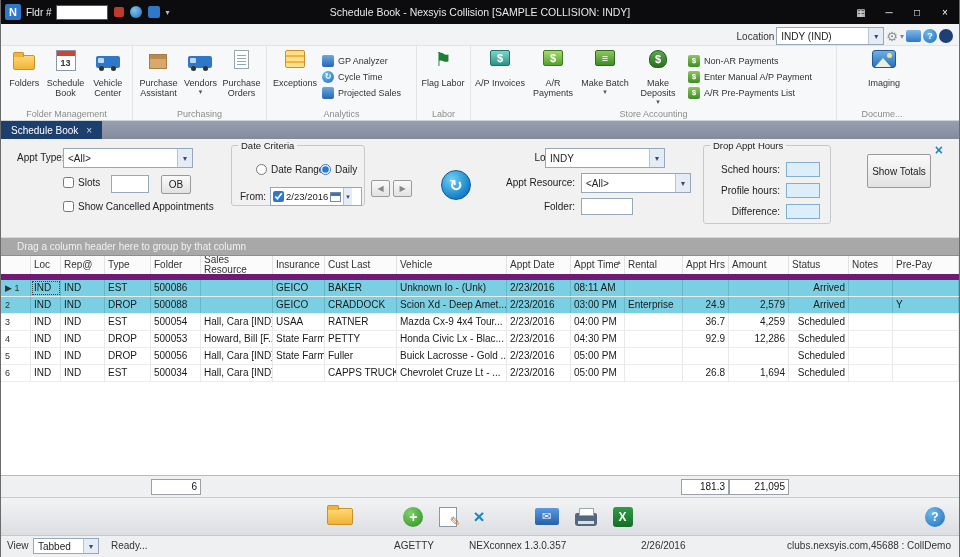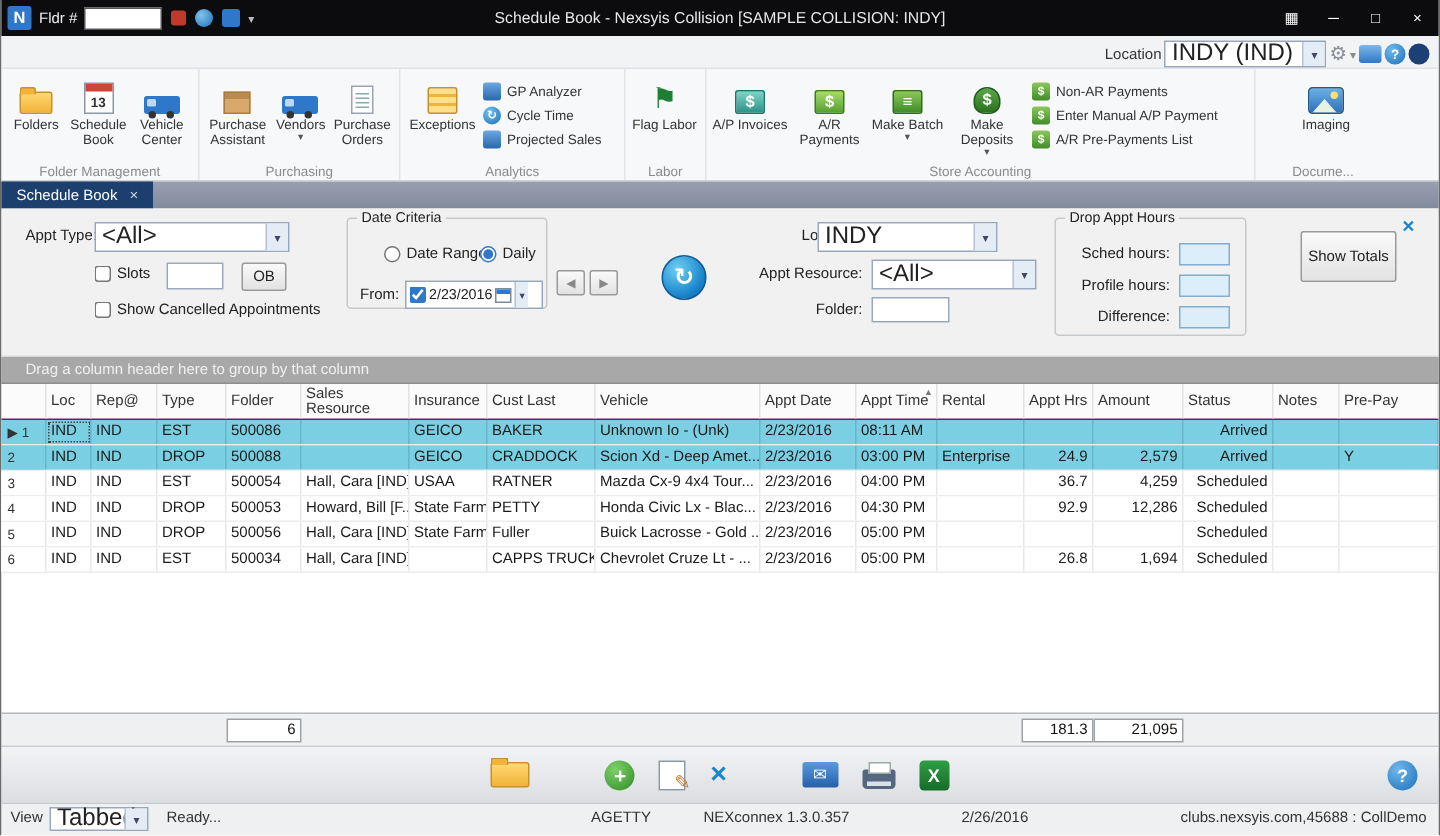--- a/index.html
+++ b/index.html
@@ -21,39 +21,39 @@
   .tb-controls{margin-left:auto;display:flex;height:24px}
   .tb-btn{width:28px;height:24px;display:flex;align-items:center;justify-content:center;font-size:10px;color:#fff;cursor:pointer}
 
   
   .ribbon-tabs{height:22px;background:#f2f3f5;display:flex;align-items:flex-end;border-bottom:1px solid #e0e2e6;position:relative}
   #ribbon-tabs-list{display:flex;height:22px;align-items:flex-end;margin-left:6px}
   .rtab{padding:3px 13px 4px;font-size:10.5px;color:#333;cursor:pointer}
   .rtab.active{background:#fdfdfd;border:1px solid #d5d8dc;border-bottom:none;color:#1e5fa8}
   .rt-right{margin-left:auto;display:flex;align-items:center;margin-right:6px;gap:2px}
   .rt-loc-label{font-size:10px;color:#333}
-  .dd{position:relative;background:#fff;border:1px solid #98a8bc;display:flex;align-items:center;font-size:16px;color:#222;padding:0 18px 0 4px;height:18px;cursor:pointer}
+  .dd{position:relative;background:#fff;border:1px solid #98a8bc;display:flex;align-items:center;font-size:10px;color:#222;padding:0 18px 0 4px;height:18px;cursor:pointer}
   .dd::after{content:"▾";position:absolute;right:0;top:0;bottom:0;width:14px;background:#e4ecf6;border-left:1px solid #b8c4d4;display:flex;align-items:center;justify-content:center;font-size:8px;color:#446}
   .rt-gear{color:#8a8f96;font-size:13px;cursor:pointer}
   .rt-caret{color:#888;font-size:8px;cursor:pointer}
   .rt-panel{width:15px;height:12px;background:linear-gradient(#7fb8e8,#2f77c8);border-radius:2px;cursor:pointer}
   .rt-help{width:14px;height:14px;border-radius:50%;background:radial-gradient(circle at 35% 30%,#6fb8ec,#1d6fb8);color:#fff;font-size:9px;font-weight:bold;display:flex;align-items:center;justify-content:center;cursor:pointer}
   .rt-user{width:14px;height:14px;border-radius:50%;background:#1d3f73;cursor:pointer}
 
   
   .ribbon-body{height:75px;background:#f7f8f9;border-bottom:1px solid #cfd3d8;display:flex}
   .rgroup{border-right:1px solid #e1e4e8;position:relative;padding:1px 3px 12px;display:flex}
   .rgroup-label{position:absolute;bottom:0;left:0;right:0;text-align:center;font-size:9px;color:#8b8b8b;line-height:11px;white-space:nowrap;overflow:hidden}
   .rbtn{display:flex;flex-direction:column;align-items:center;padding-top:3px;cursor:pointer;border-radius:2px}
   .rlabel{font-size:9px;line-height:10px;text-align:center;color:#333;margin-top:2px}
   .ddn{font-size:7px;line-height:7px;color:#555}
   .rsmalls{display:flex;flex-direction:column;justify-content:flex-start;padding-top:6px}
   .rsmall{display:flex;align-items:center;gap:4px;font-size:9px;color:#333;line-height:12px;margin:2px 2px;cursor:pointer;white-space:nowrap}
 
-  .ric{width:26px;height:26px;position:relative;display:flex;align-items:flex-end;justify-content:center}
+  .ric{width:26px;height:26px;position:relative;display:flex;align-items:flex-start;justify-content:center}
   .ic-folder-sh{width:22px;height:15px;background:linear-gradient(#ffd873,#f2b337);border:1px solid #c8922a;border-radius:2px;position:relative;margin-top:5px}
   .ic-folder-sh::before{content:"";position:absolute;top:-4px;left:-1px;width:9px;height:4px;background:#f2b337;border:1px solid #c8922a;border-bottom:none;border-radius:2px 2px 0 0}
   .ic-cal{width:20px;height:21px;background:#fff;border:1px solid #8a97a5;display:flex;flex-direction:column}
   .ic-cal-top{height:5px;background:#d04438}
   .ic-cal-day{flex:1;display:flex;align-items:center;justify-content:center;font-size:9px;color:#333;font-weight:bold}
   .ic-truck{width:24px;height:12px;background:#2f77c8;border-radius:2px;position:relative;margin-top:6px}
   .ic-truck::before{content:"";position:absolute;left:2px;top:2px;width:6px;height:5px;background:#bcd8f2;border-radius:1px}
   .ic-truck::after{content:"";position:absolute;bottom:-3px;left:3px;width:5px;height:5px;border-radius:50%;background:#333;box-shadow:12px 0 0 #333}
   .ic-box{width:18px;height:15px;background:#d8a96c;border:1px solid #a87d44;margin-top:4px}
   .ic-box::before{content:"";display:block;height:4px;background:#b98c4e}
@@ -98,21 +98,21 @@
   .refresh::before{content:"↻";font-size:16px;font-weight:bold}
   .filter-close{position:absolute;right:16px;top:4px;color:#1b86cc;font-weight:900;font-size:14px;line-height:14px;cursor:pointer}
   .filter-close::before{content:"×"}
   .blue-input{background:#ddeefb;border:1px solid #84aecd}
   .show-totals{position:absolute;left:866px;top:15px;width:64px;height:34px}
 
   
   .group-bar{height:18px;background:#a8a8a8;color:#f0f0f0;font-size:10px;display:flex;align-items:center;padding-left:16px;border-bottom:1px solid #8e8e8e}
 
   
-  #grid-header{display:flex;height:24px;background:#fbfbfb;border-bottom:1px solid #701a75}
+  #grid-header{display:flex;height:24px;background:#fbfbfb;border-bottom:6px solid #701a75}
   .gh{position:relative;display:flex;align-items:center;padding:0 3px;font-size:10px;color:#333;border-right:1px solid #e2e2e2;line-height:10px;overflow:hidden;cursor:pointer}
   .gh .lbl{white-space:normal}
   .gh .sort{position:absolute;top:1px;right:2px;font-size:6px;color:#777}
   #grid-body{background:#fff}
   .grow{display:flex;height:17px;line-height:16px;border-bottom:1px solid #ececec;background:#fff;cursor:default}
   .gc{padding:0 3px;overflow:hidden;white-space:nowrap;border-right:1px solid #e8e8e8;font-size:10px;color:#1a1a1a}
   .gc.r{text-align:right}
   .gc.ind{color:#333;font-size:9px;background:inherit;padding-left:4px}
   .grow.hl{background:#7ad0e2}
   .grow.hl .gc{border-right-color:rgba(0,40,60,.15);border-bottom-color:rgba(0,40,60,.1)}

